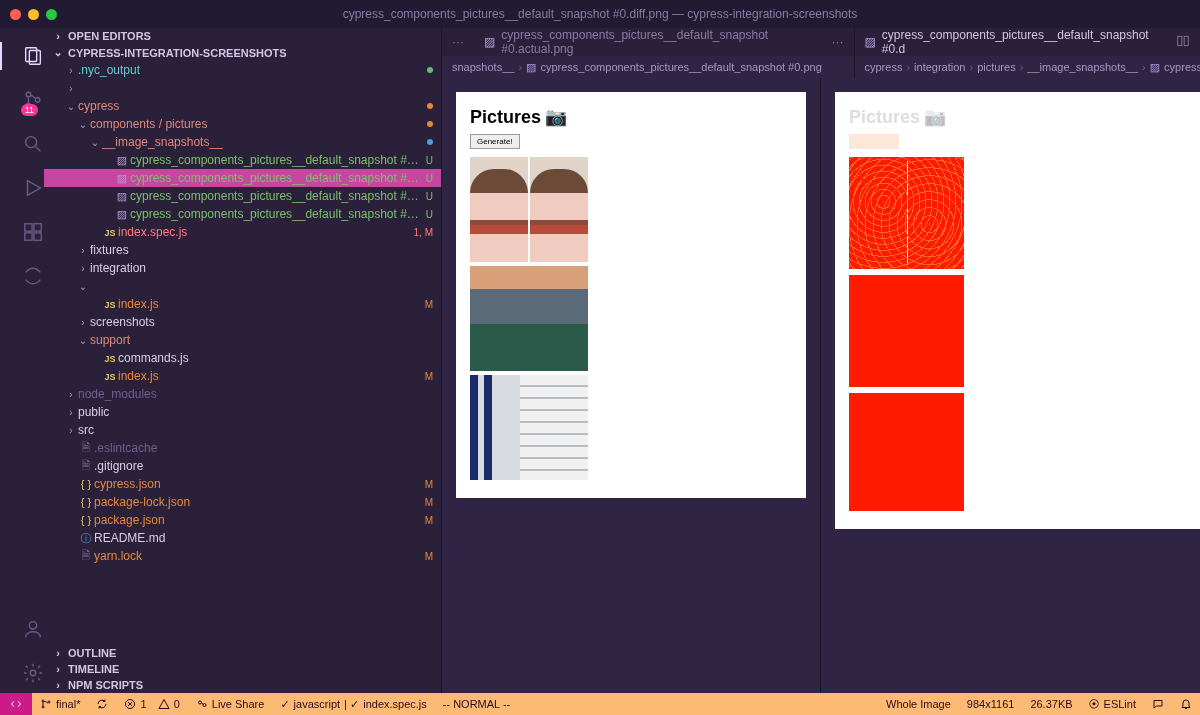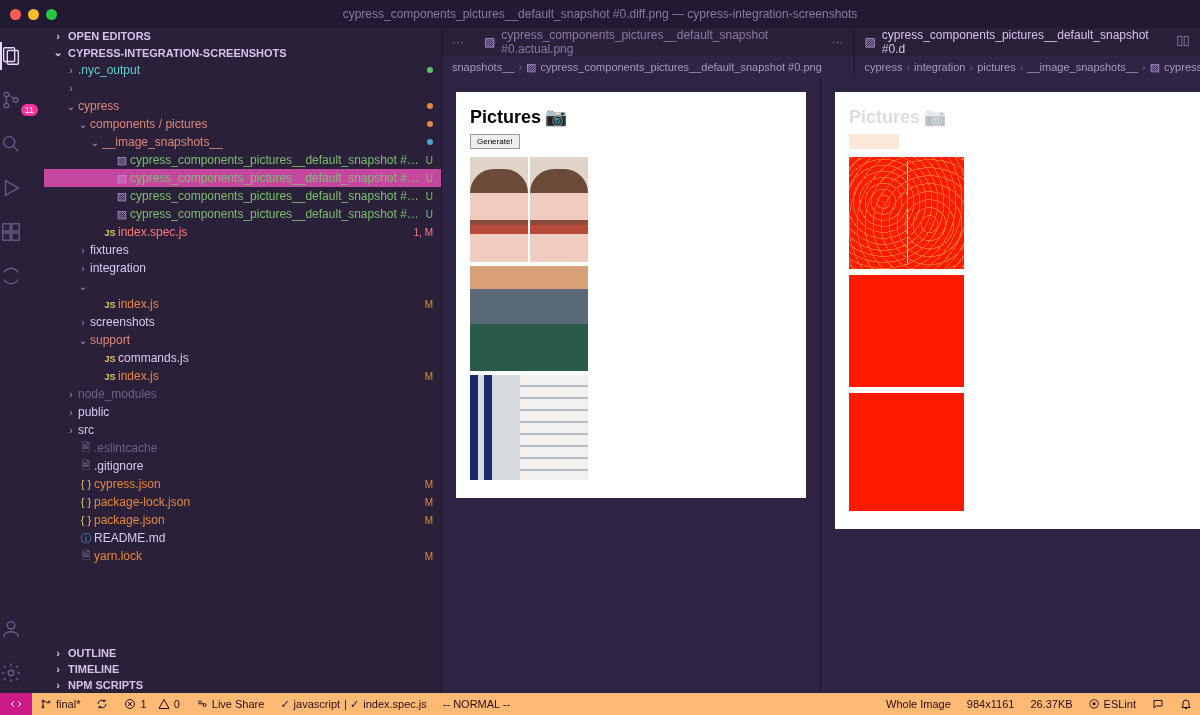--- a/index.html
+++ b/index.html
@@ -9,21 +9,21 @@
 .traffic { display: flex; gap: 7px; }
 .traffic span { width: 11px; height: 11px; border-radius: 50%; }
 .tf-close { background: #ff5f57; }
 .tf-min { background: #febc2e; }
 .tf-max { background: #28c840; }
 .title-text { position: absolute; left: 50%; transform: translateX(-50%); color: #8a7aa6; font-size: 12px; }
 
 .main { flex: 1; display: flex; overflow: hidden; }
 
 .activitybar { width: 44px; background: #2a2039; display: flex; flex-direction: column; align-items: center; padding-top: 8px; gap: 4px; }
-.activitybar .act { width: 44px; height: 40px; display: flex; align-items: center; justify-content: flex-start; color: #6a5a88; cursor: pointer; position: relative; }
+.activitybar .act { width: 44px; height: 40px; display: flex; align-items: center; justify-content: flex-end; color: #6a5a88; cursor: pointer; position: relative; }
 .activitybar .act.active { color: #e8d8ff; }
 .activitybar .act.active::before { content:""; position: absolute; left: 0; top: 6px; bottom: 6px; width: 2px; background: #e8d8ff; }
 .activitybar .act svg { width: 22px; height: 22px; }
 .activitybar .spacer { flex: 1; }
 .badge { position: absolute; bottom: 4px; right: 6px; background: #ff3399; color: #fff; font-size: 9px; border-radius: 8px; padding: 0 4px; line-height: 12px; }
 
 .sidebar { width: 398px; background: #2a2039; display: flex; flex-direction: column; border-right: 1px solid #1c1528; }
 .sb-title { padding: 8px 16px 4px; color: #ff33a8; font-size: 11px; font-weight: 600; letter-spacing: .5px; }
 .sb-section { padding: 2px 8px; color: #d4c5e8; font-size: 11px; font-weight: 700; display: flex; align-items: center; gap: 4px; cursor: pointer; }
 .sb-section .chev { width: 12px; text-align: center; }

